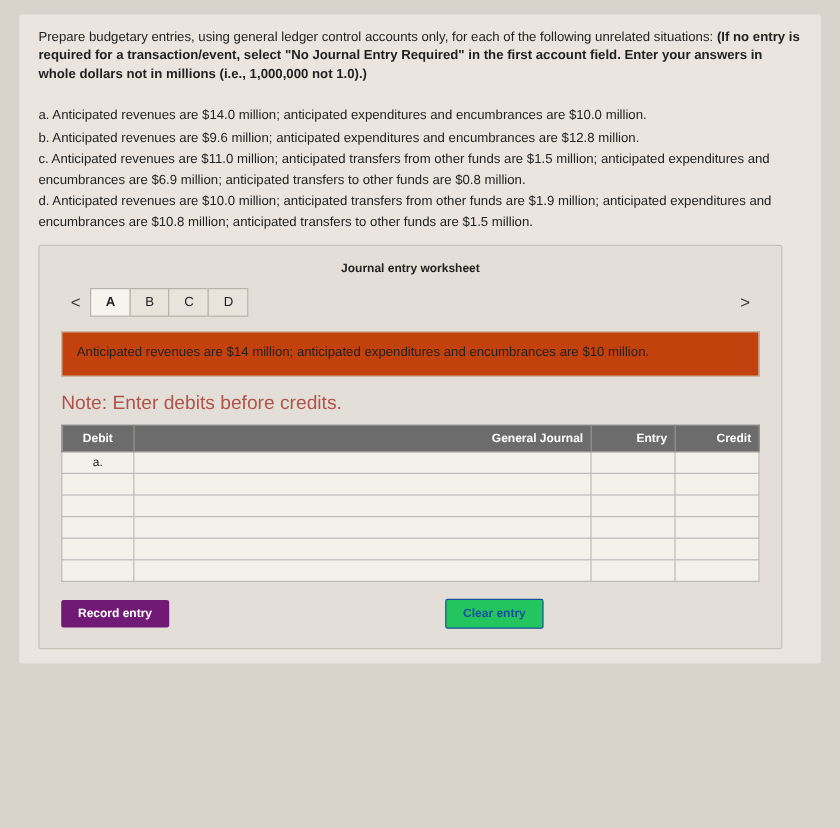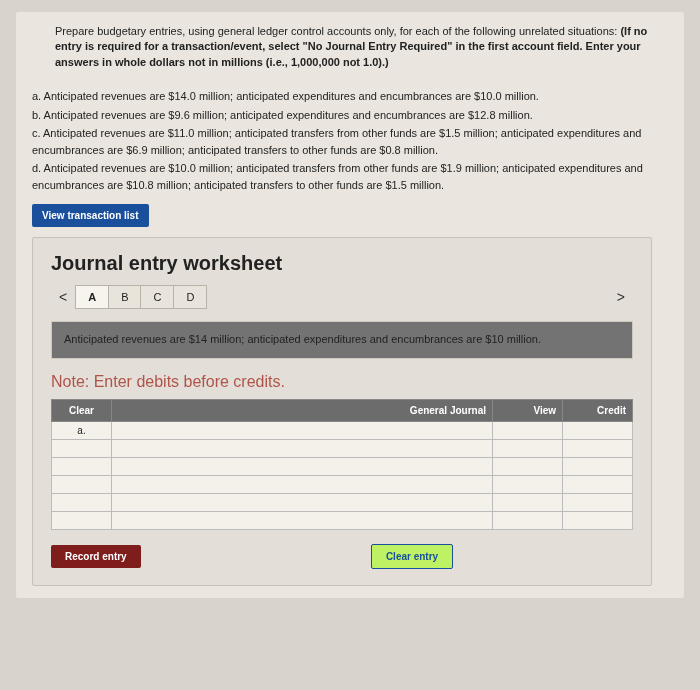--- a/index.html
+++ b/index.html
@@ -10,21 +10,21 @@
       height: 690px;
       padding: 12px 16px;
       font-size: 11px;
       color: #222;
     }
     .content-area {
       background: #eae6df;
       padding: 12px 16px;
       border-radius: 2px;
     }
-    .instructions { line-height: 1.4; margin-bottom: 18px; margin-left: 23px; }
+    .instructions { line-height: 1.4; margin-bottom: 18px; }
     .instructions .bold { font-weight: bold; }
     .list { margin: 0 0 11px 0; line-height: 1.5; }
     .list-item { margin-bottom: 2px; }
     .view-tx-btn {
       display: inline-block;
       background: #1a4f9c;
       color: #fff;
       font-size: 10px;
       font-weight: bold;
       padding: 6px 10px;
@@ -34,23 +34,24 @@
       cursor: pointer;
     }
     .worksheet-panel {
       background: #e3dfd8;
       border: 1px solid #c7c2b8;
       border-radius: 2px;
       padding: 14px 18px 16px 18px;
       width: 620px;
     }
     .ws-title {
-      font-size: 20px;
+      font-size: 10px;
       font-weight: bold;
       margin-bottom: 10px;
+      text-align: center;
     }
     .tab-row {
       display: flex;
       align-items: center;
       justify-content: space-between;
       margin-bottom: 12px;
     }
     .tabs {
       display: flex;
       align-items: center;
@@ -68,21 +69,21 @@
       padding: 5px 12px;
       font-size: 11px;
       cursor: pointer;
       margin-right: -1px;
     }
     .tab.active {
       background: #f7f4ee;
       font-weight: bold;
     }
     .scenario {
-      background: #737373;
+      background: #c2410c;
       border: 1px solid #cfcabf;
       padding: 10px 12px;
       font-size: 11px;
       line-height: 1.4;
       margin-bottom: 14px;
     }
     .note {
       color: #b0544a;
       font-size: 16px;
       margin-bottom: 8px;
@@ -110,31 +111,31 @@
     }
     .journal-table .event-col { width: 60px; text-align: center; }
     .journal-table .gj-col { width: auto; }
     .journal-table .amt-col { width: 70px; }
     .action-row {
       display: flex;
       justify-content: space-between;
       align-items: center;
     }
     .action-btn {
-      background: #7f1d1d;
+      background: #701a75;
       color: #fff;
       font-size: 10px;
       font-weight: bold;
       padding: 6px 14px;
       border: none;
       border-radius: 2px;
       cursor: pointer;
     }
     .action-btn.outline {
-      background: #bef264;
+      background: #22c55e;
       color: #1a4f9c;
       border: 1px solid #1a4f9c;
     }
     .action-center { flex: 1; text-align: center; }
     .action-left { width: 140px; text-align: left; }
     .action-right { width: 160px; text-align: right; }
   </style>
 </head>
 <body>
 
@@ -145,21 +146,20 @@
     <span class="bold">(If no entry is required for a transaction/event, select "No Journal Entry Required" in the first account field. Enter your answers in whole dollars not in millions (i.e., 1,000,000 not 1.0).)</span>
   </div>
 
   <div class="list">
     <div class="list-item">a. Anticipated revenues are $14.0 million; anticipated expenditures and encumbrances are $10.0 million.</div>
     <div class="list-item">b. Anticipated revenues are $9.6 million; anticipated expenditures and encumbrances are $12.8 million.</div>
     <div class="list-item">c. Anticipated revenues are $11.0 million; anticipated transfers from other funds are $1.5 million; anticipated expenditures and encumbrances are $6.9 million; anticipated transfers to other funds are $0.8 million.</div>
     <div class="list-item">d. Anticipated revenues are $10.0 million; anticipated transfers from other funds are $1.9 million; anticipated expenditures and encumbrances are $10.8 million; anticipated transfers to other funds are $1.5 million.</div>
   </div>
 
-  <button class="view-tx-btn">View transaction list</button>
 
   <div class="worksheet-panel">
     <div class="ws-title">Journal entry worksheet</div>
 
     <div class="tab-row">
       <div class="tabs">
         <span class="nav-arrow">&lt;</span>
         <div class="tab active">A</div>
         <div class="tab">B</div>
         <div class="tab">C</div>
@@ -168,23 +168,23 @@
       <span class="nav-arrow">&gt;</span>
     </div>
 
     <div class="scenario">Anticipated revenues are $14 million; anticipated expenditures and encumbrances are $10 million.</div>
 
     <div class="note">Note: Enter debits before credits.</div>
 
     <table class="journal-table">
       <thead>
         <tr>
-          <th class="event-col">Clear</th>
+          <th class="event-col">Debit</th>
           <th class="gj-col">General Journal</th>
-          <th class="amt-col">View</th>
+          <th class="amt-col">Entry</th>
           <th class="amt-col">Credit</th>
         </tr>
       </thead>
       <tbody>
         <tr>
           <td class="event-col">a.</td>
           <td></td>
           <td class="amt-col"></td>
           <td class="amt-col"></td>
         </tr>

